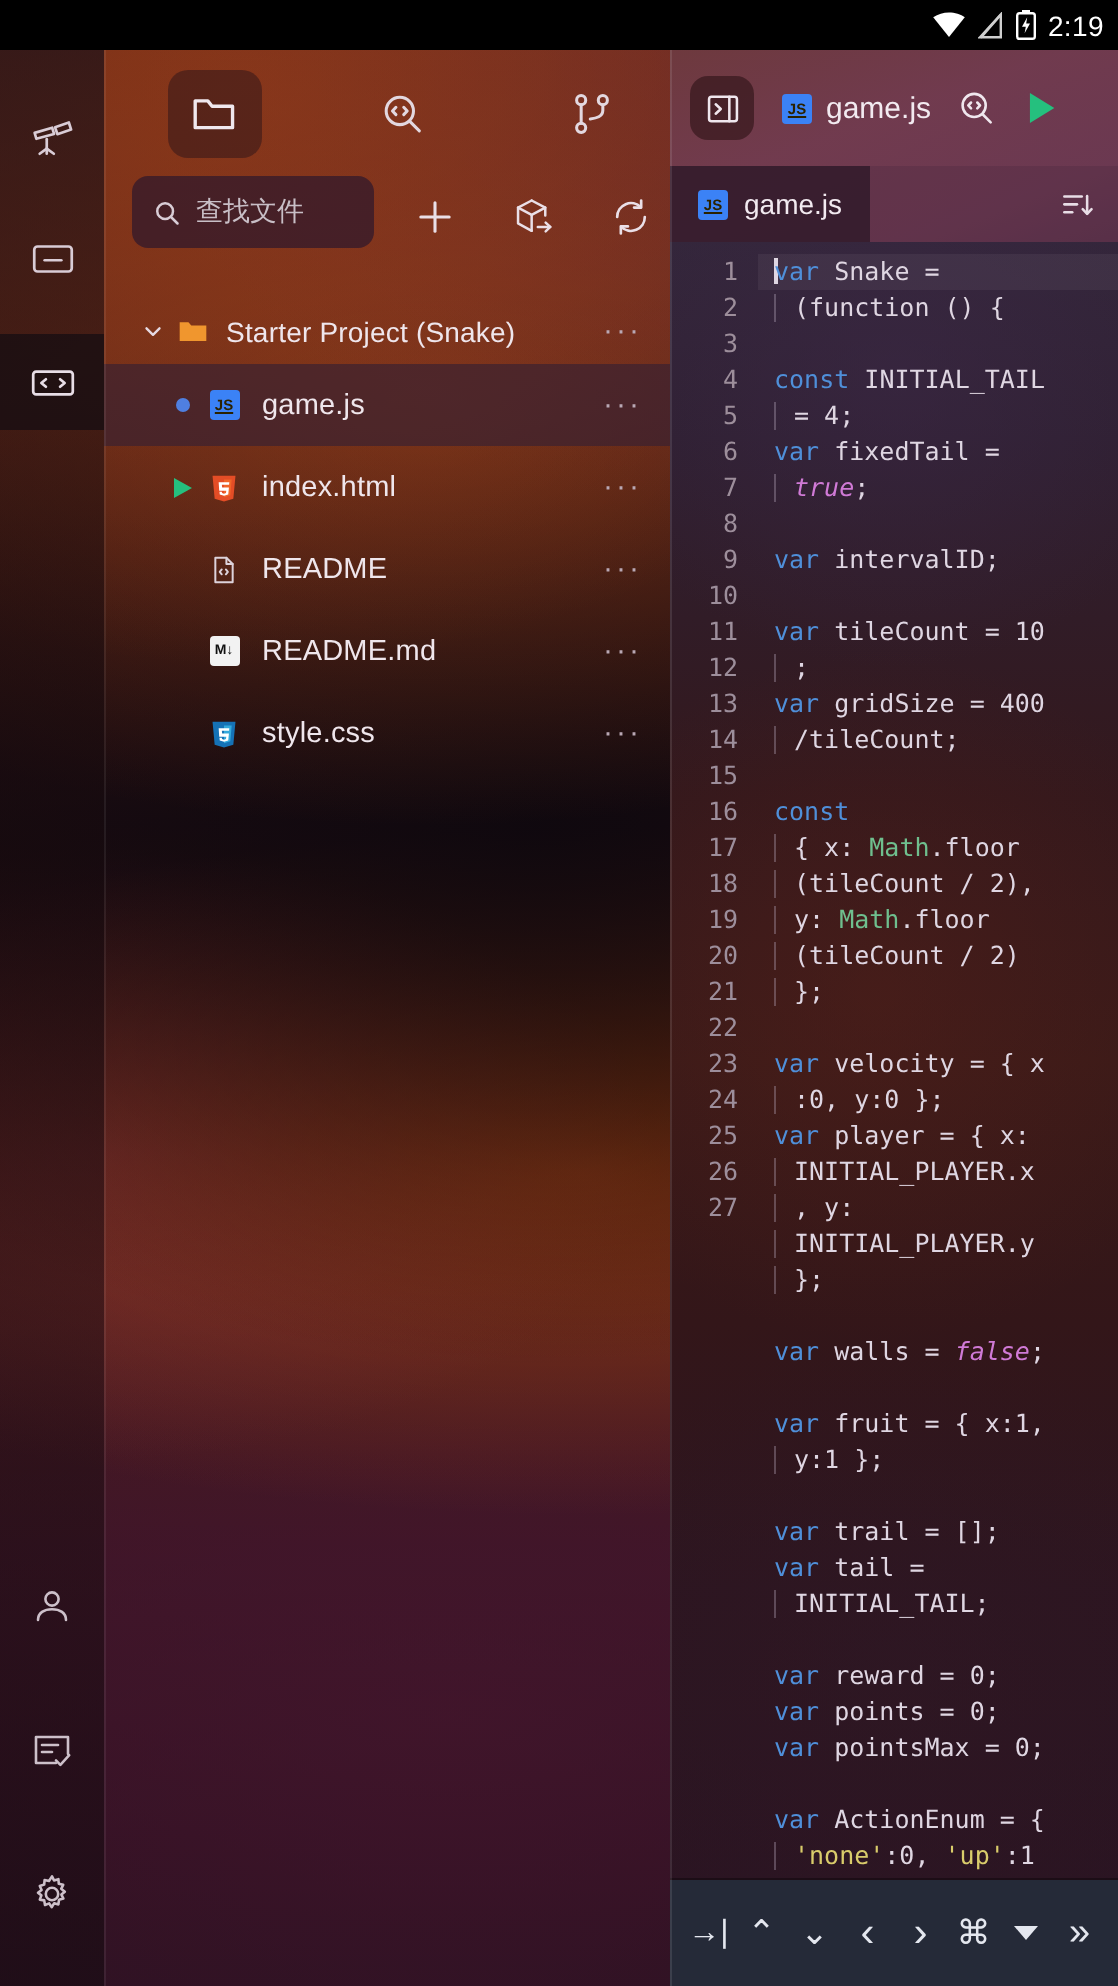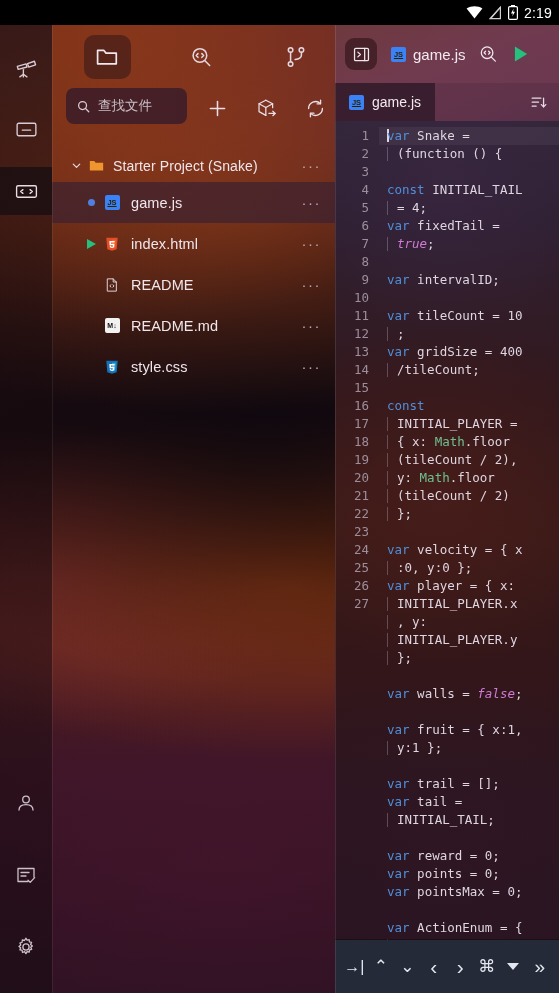--- a/index.html
+++ b/index.html
@@ -568,21 +568,20 @@
           <div class="cl"><span class="ind"></span><span class="bool">true</span><span>;</span></div>
           <div class="cl">&nbsp;</div>
           <div class="cl"><span class="kw">var</span><span> intervalID;</span></div>
           <div class="cl">&nbsp;</div>
           <div class="cl"><span class="kw">var</span><span> tileCount = 10</span></div>
           <div class="cl"><span class="ind"></span><span>;</span></div>
           <div class="cl"><span class="kw">var</span><span> gridSize = 400</span></div>
           <div class="cl"><span class="ind"></span><span>/tileCount;</span></div>
           <div class="cl">&nbsp;</div>
           <div class="cl"><span class="kw">const</span></div>
-          <div class="cl"><span class="ind"></span><span>INITIAL_PLAYER =</span></div>
           <div class="cl"><span class="ind"></span><span>{ x: </span><span class="cls">Math</span><span>.floor</span></div>
           <div class="cl"><span class="ind"></span><span>(tileCount / 2),</span></div>
           <div class="cl"><span class="ind"></span><span>y: </span><span class="cls">Math</span><span>.floor</span></div>
           <div class="cl"><span class="ind"></span><span>(tileCount / 2)</span></div>
           <div class="cl"><span class="ind"></span><span>};</span></div>
           <div class="cl">&nbsp;</div>
           <div class="cl"><span class="kw">var</span><span> velocity = { x</span></div>
           <div class="cl"><span class="ind"></span><span>:0, y:0 };</span></div>
           <div class="cl"><span class="kw">var</span><span> player = { x:</span></div>
           <div class="cl"><span class="ind"></span><span>INITIAL_PLAYER.x</span></div>

